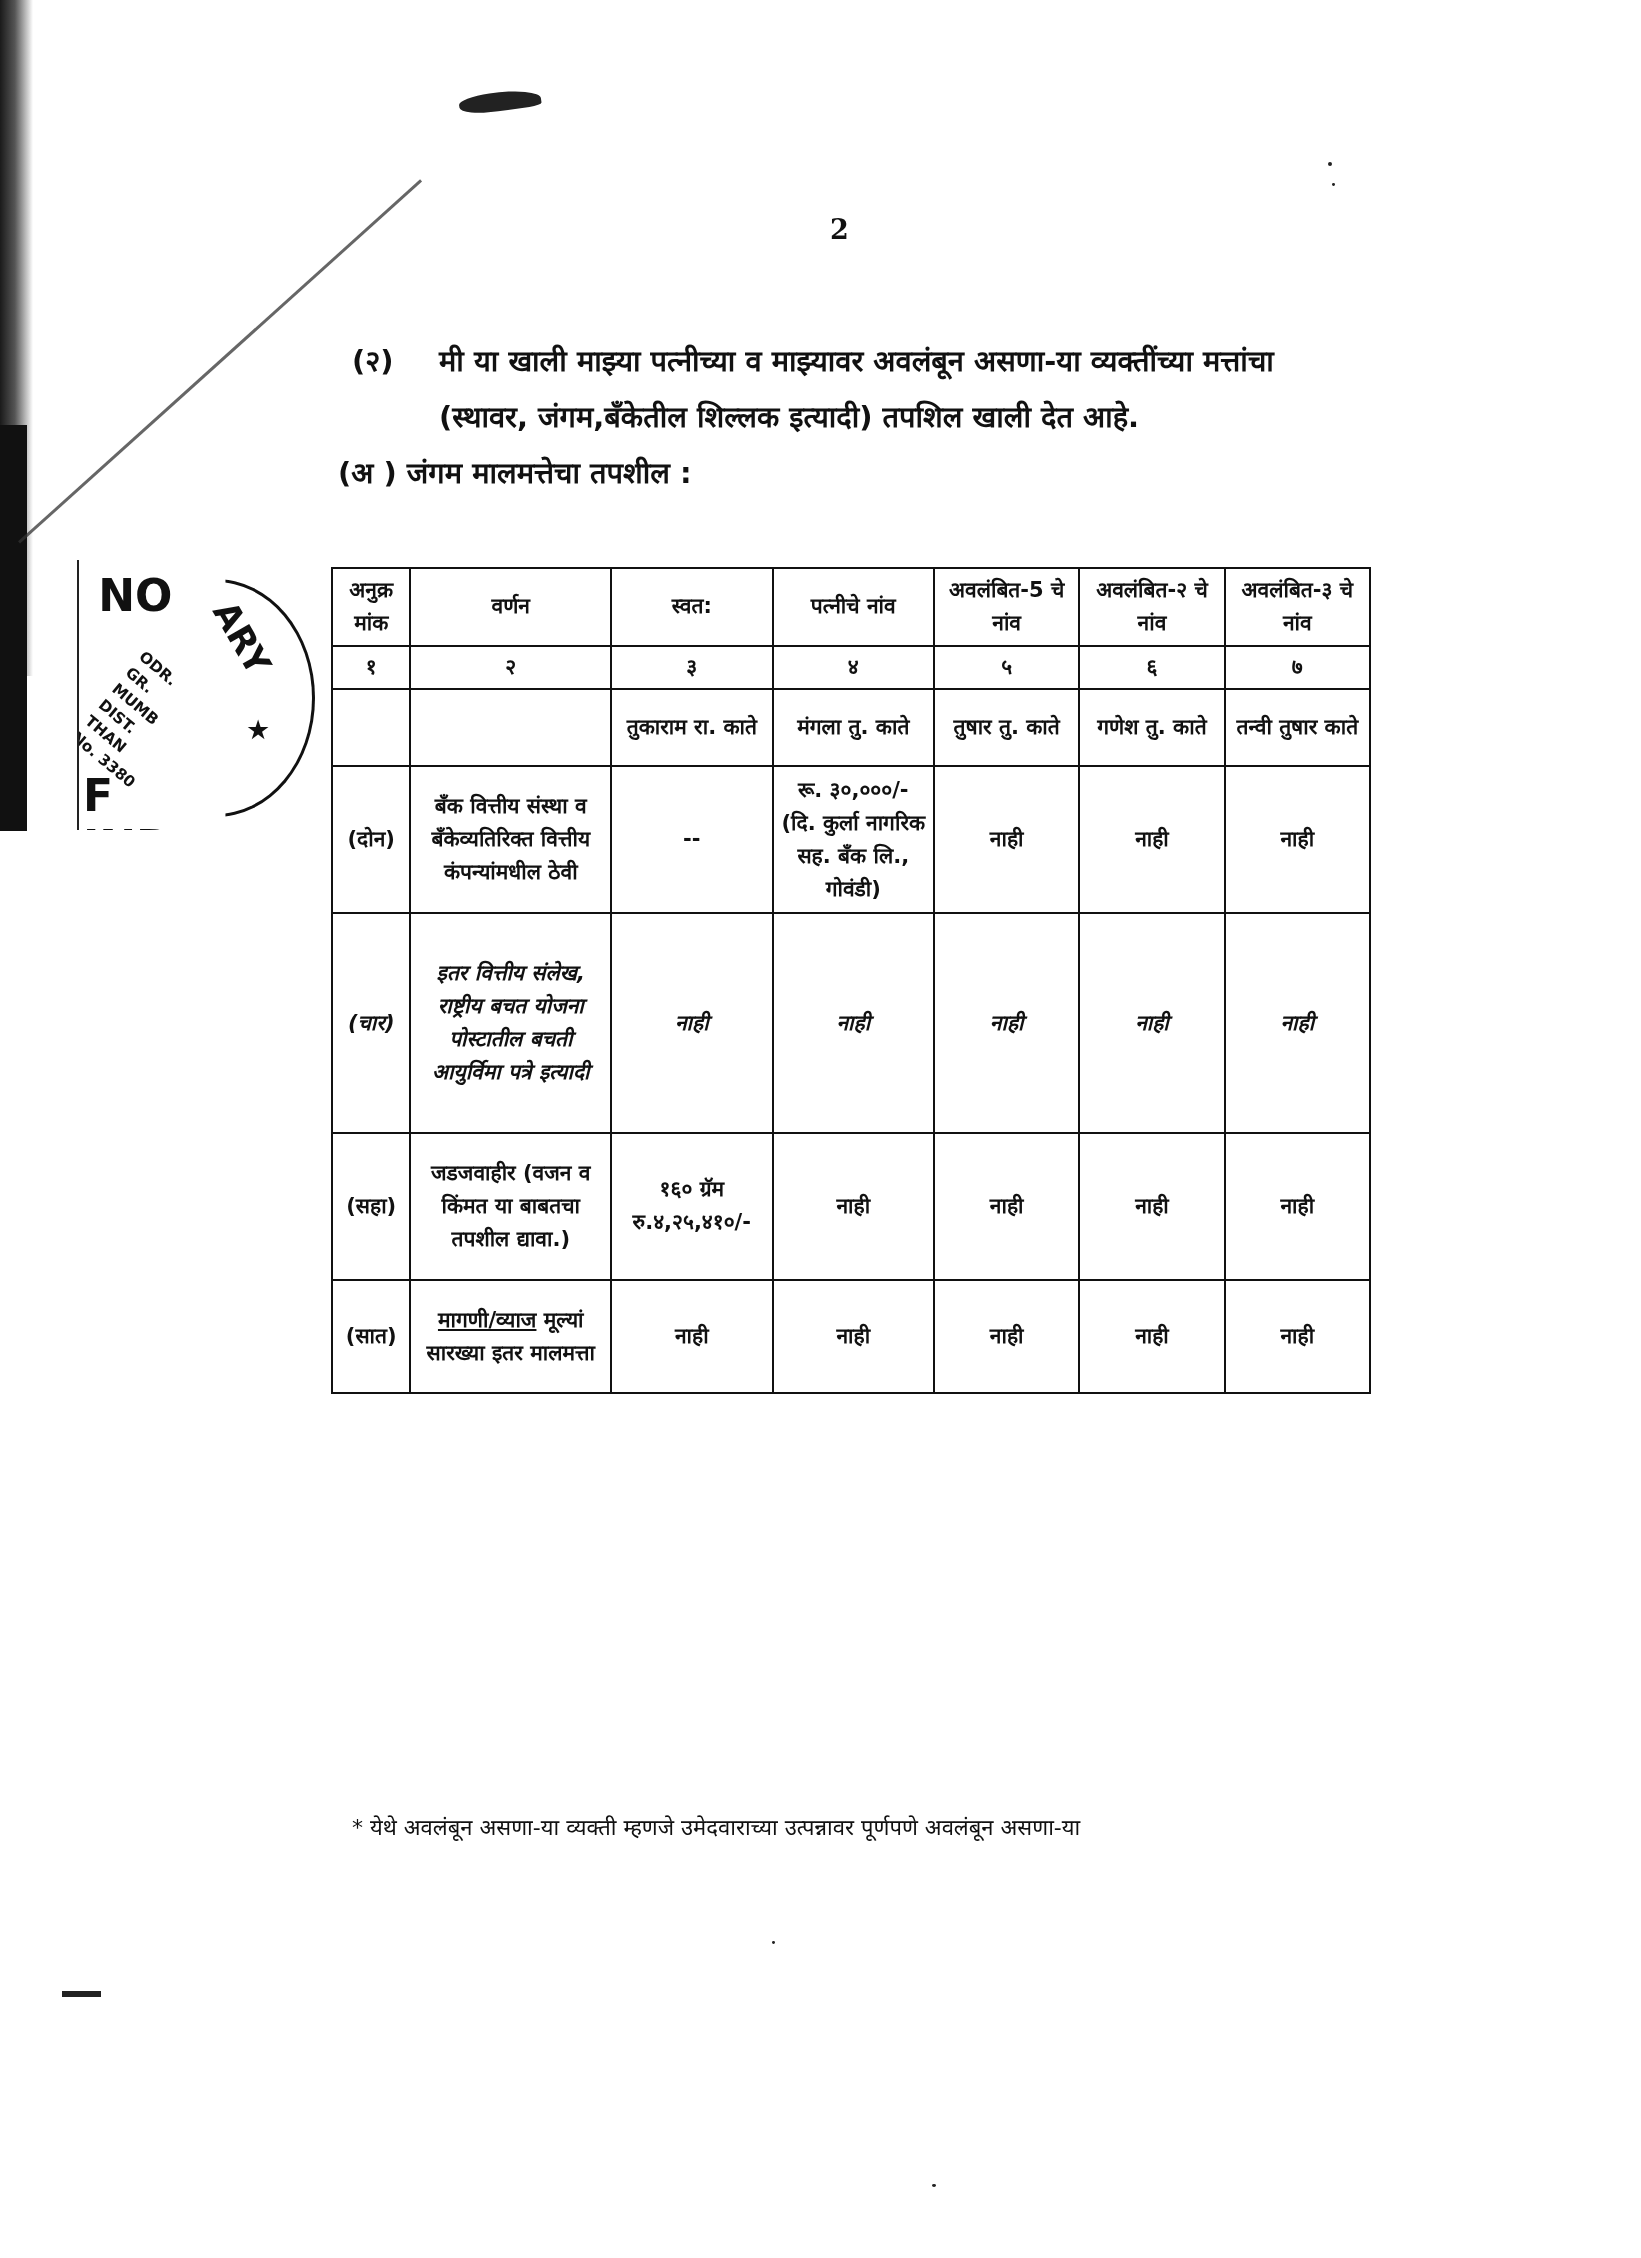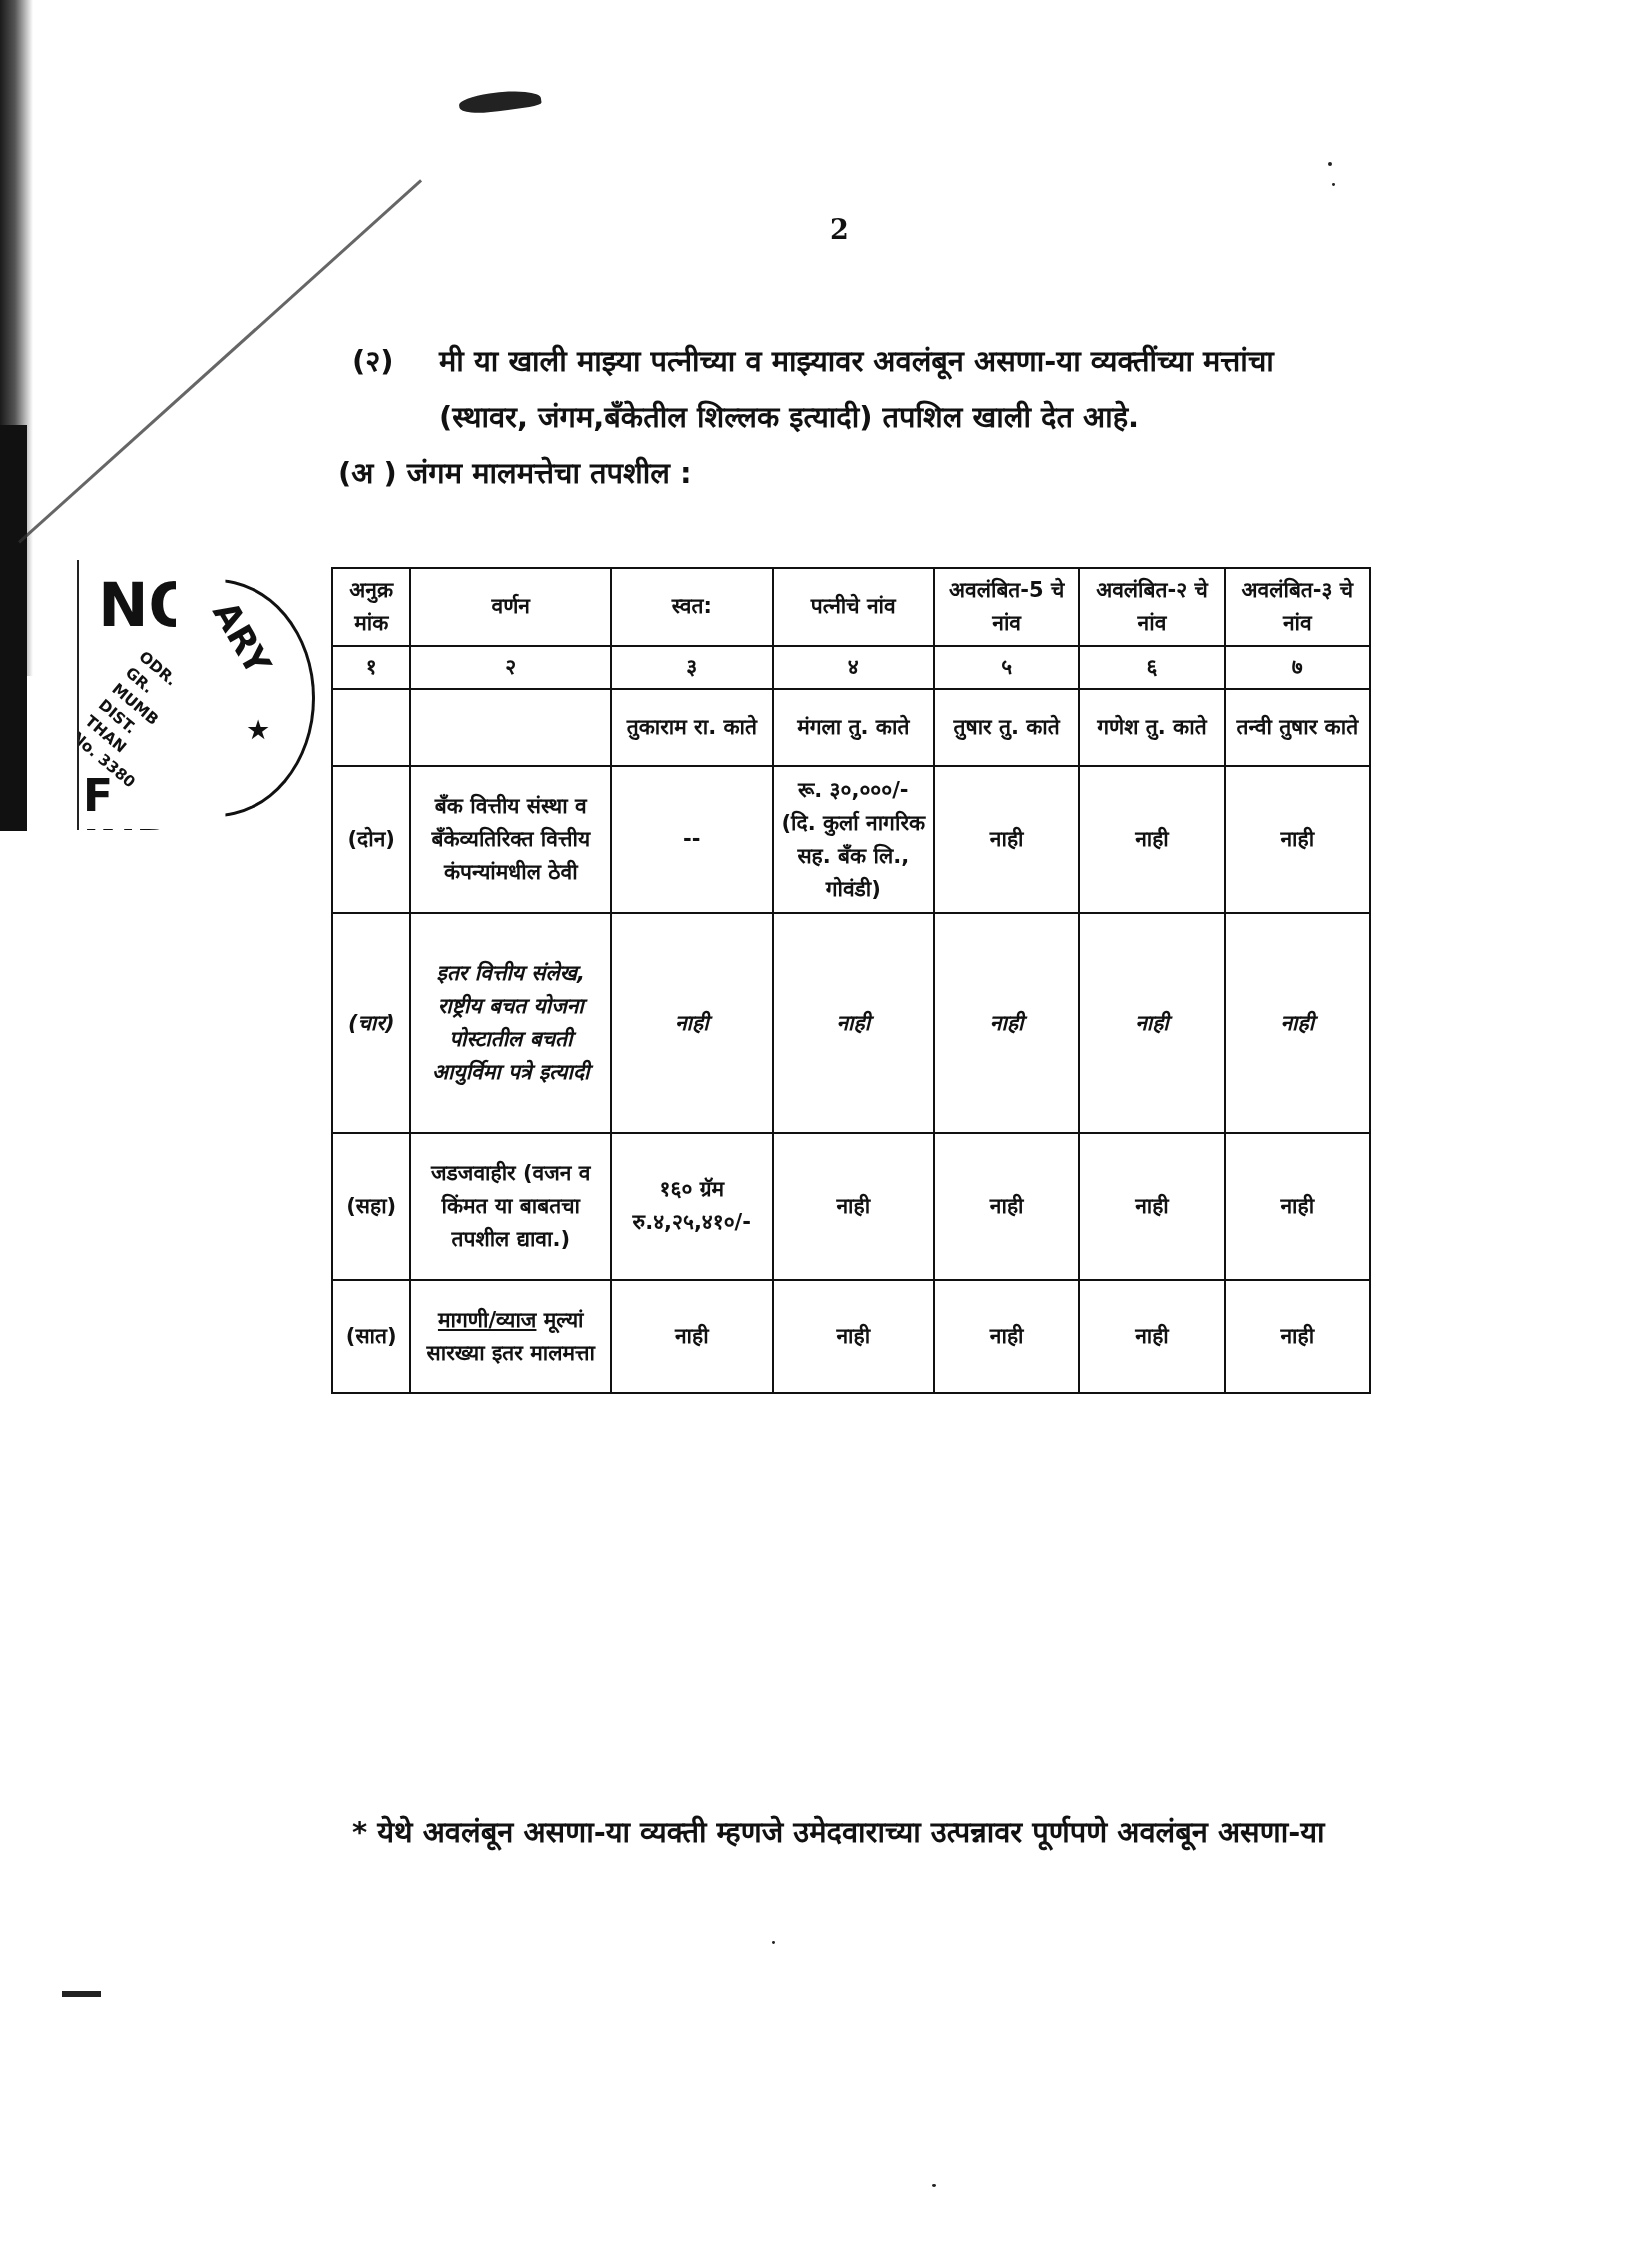--- a/index.html
+++ b/index.html
@@ -41,21 +41,21 @@
   .stamp {
     position: absolute; left: 77px; top: 560px; width: 193px; height: 270px;
   }
   .stamp-left {
     position: absolute; left: 0; top: 0; width: 97px; height: 270px;
     border-left: 2.9px solid #222; overflow: hidden;
   }
   .stamp-text {
     position: absolute; font-weight: bold; color: #111; font-family: "DejaVu Sans", sans-serif;
   }
-  .stamp-no { left: 19.3px; top: 9.7px; font-size: 60px; }
+  .stamp-no { left: 19.3px; top: 9.7px; font-size: 44px; }
   .stamp-ary { left: 126px; top: 58px; font-size: 35px; transform: rotate(60deg); }
   .stamp-ind { left: 3.9px; top: 210px; font-size: 44px; }
   .stamp-inner { left: 19.3px; top: 97px; font-size: 15.4px; line-height: 21px; transform: rotate(40deg); }
   .stamp-arc {
     position: absolute; left: 39px; top: 19.3px; width: 193px; height: 232px;
     border: 3.9px solid #111; border-left-color: transparent; border-radius: 50%;
     clip-path: inset(0 0 0 55%);
   }
   .stamp-star { position: absolute; left: 169px; top: 154px; font-size: 27px; }
 
@@ -83,21 +83,21 @@
   .r1 td { height: 104px; }
   .r2 td { height: 137px; }
   .r3 td { height: 104px; }
   .r4 td { height: 210px; font-style: italic; }
   .r5 td { height: 104px; }
   .r6 td { height: 137px; }
   .r7 td { height: 104px; }
   .underline { text-decoration: underline; }
 
   .footnote {
-    position: absolute; left: 352px; top: 1811px; font-weight: bold; font-size: 29px; white-space: nowrap;
+    position: absolute; left: 352px; top: 1811px; font-weight: normal; font-size: 22px; white-space: nowrap;
   }
   .speck { position: absolute; background: #222; border-radius: 50%; }
   .bottom-mark { position: absolute; left: 62px; top: 1991px; width: 39px; height: 5.8px; background: #222; }
 </style>
 </head>
 <body>
 
 <div class="edge-shadow"></div>
 <div class="edge-dark"></div>
 <div class="fold-line"></div>

